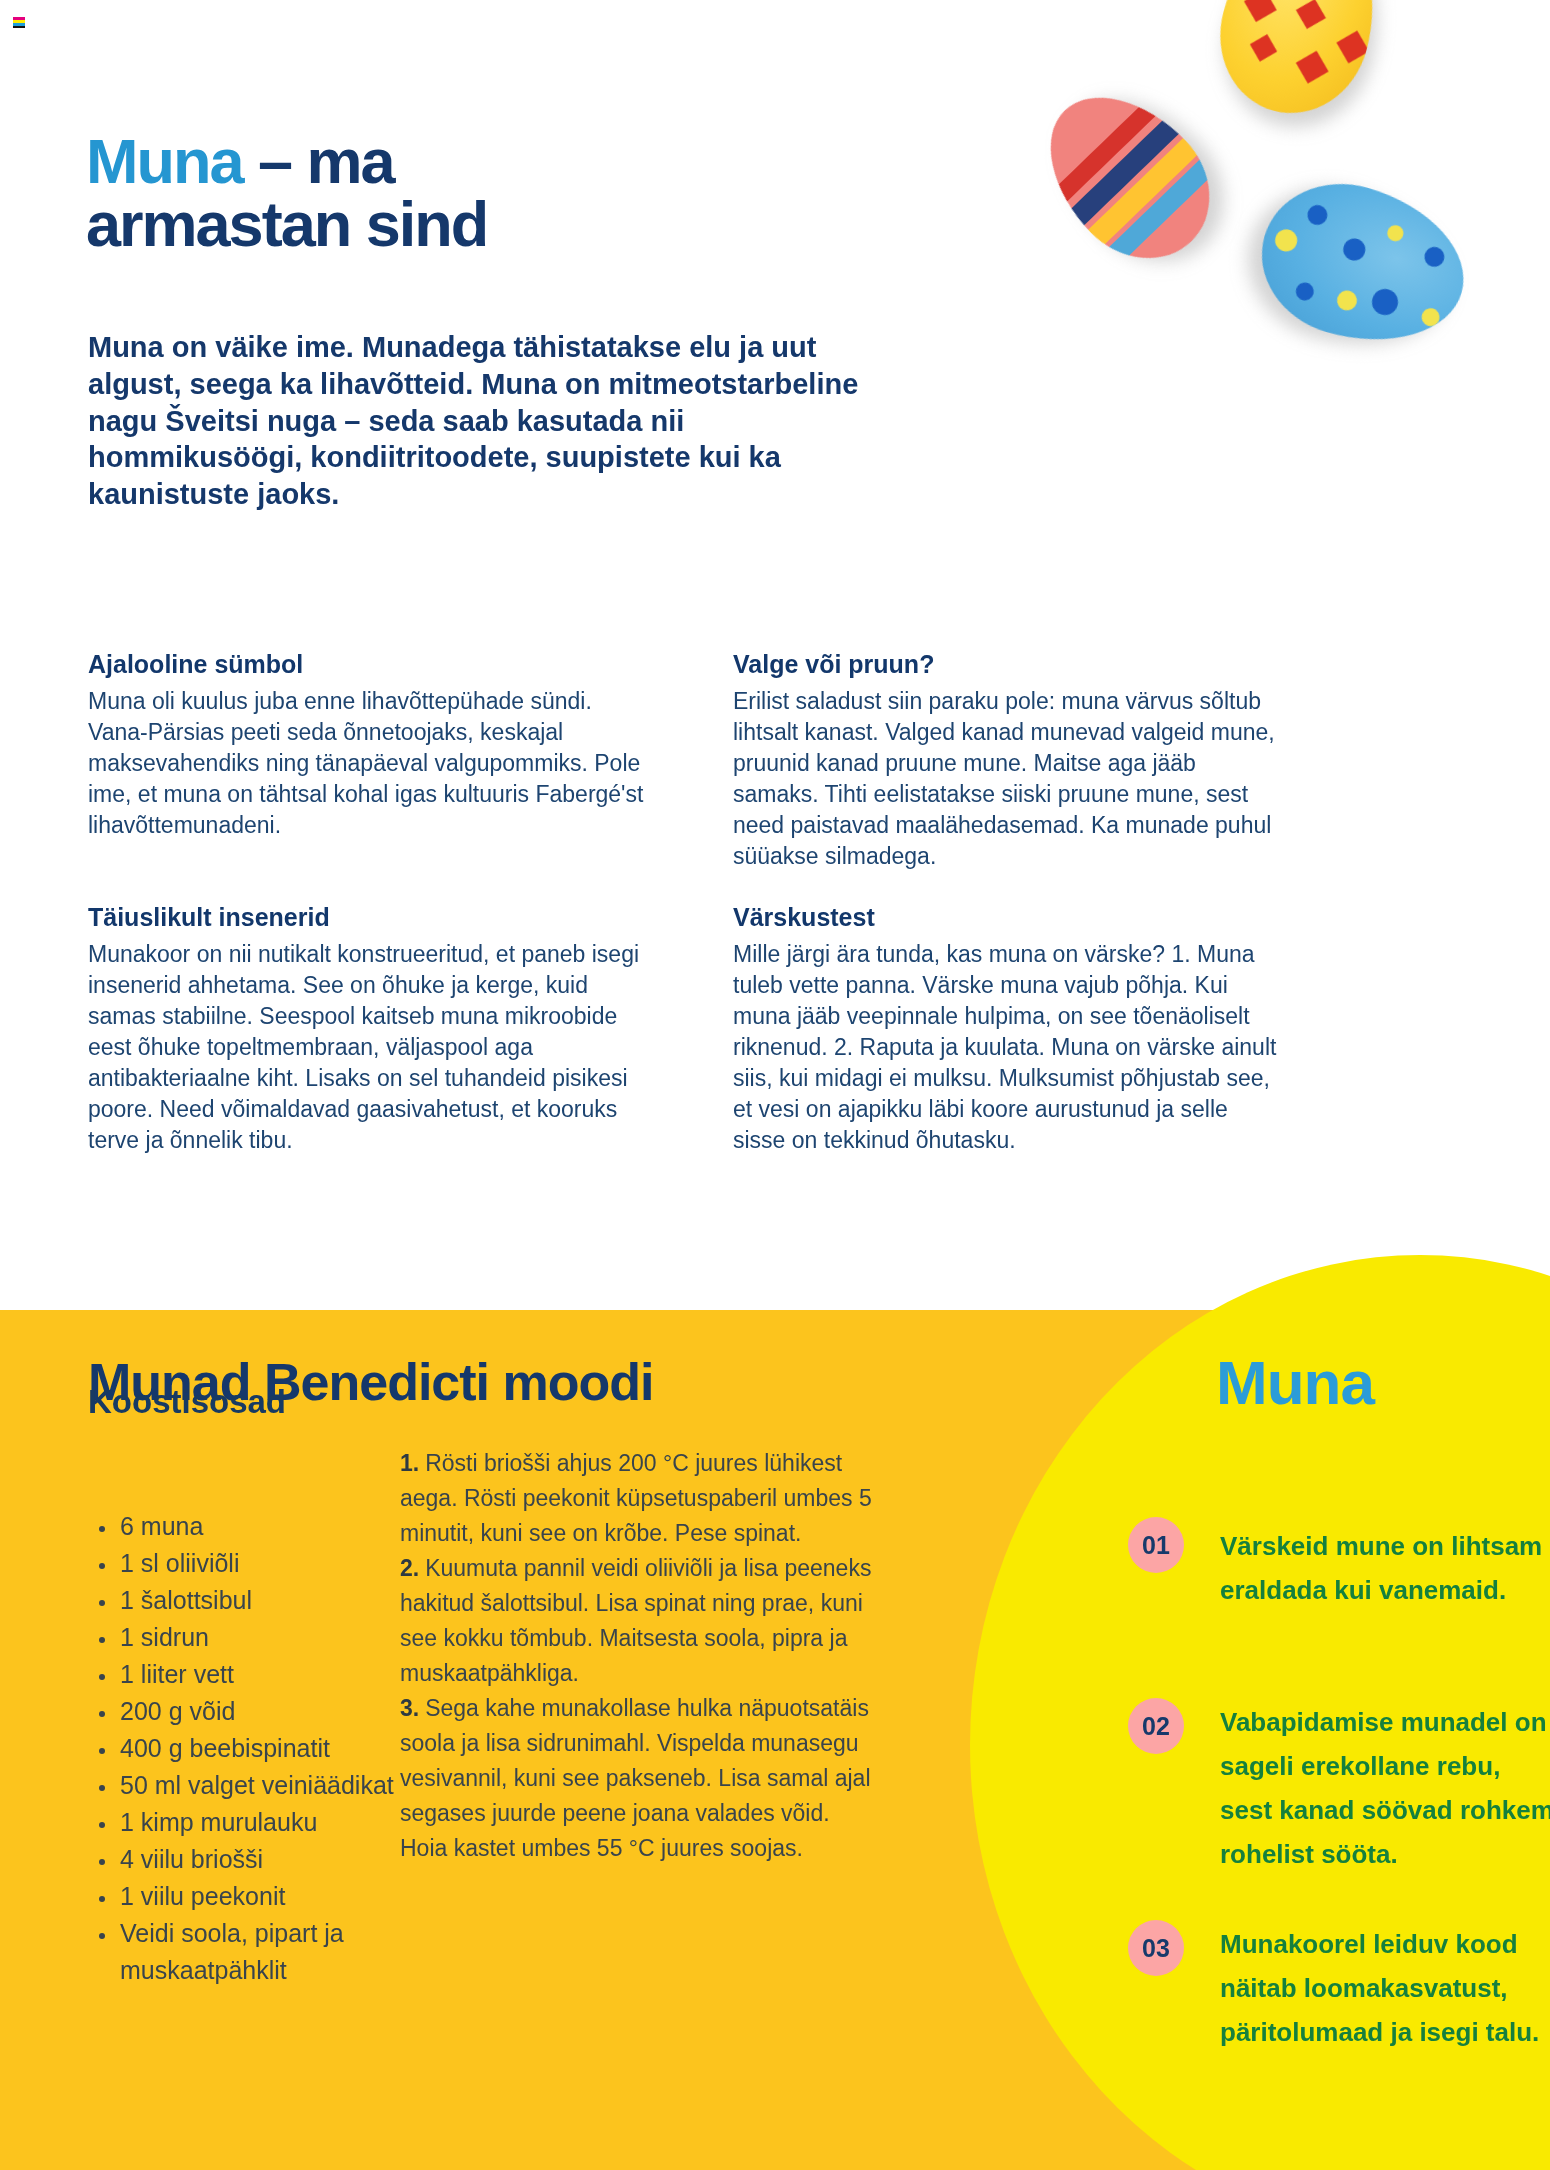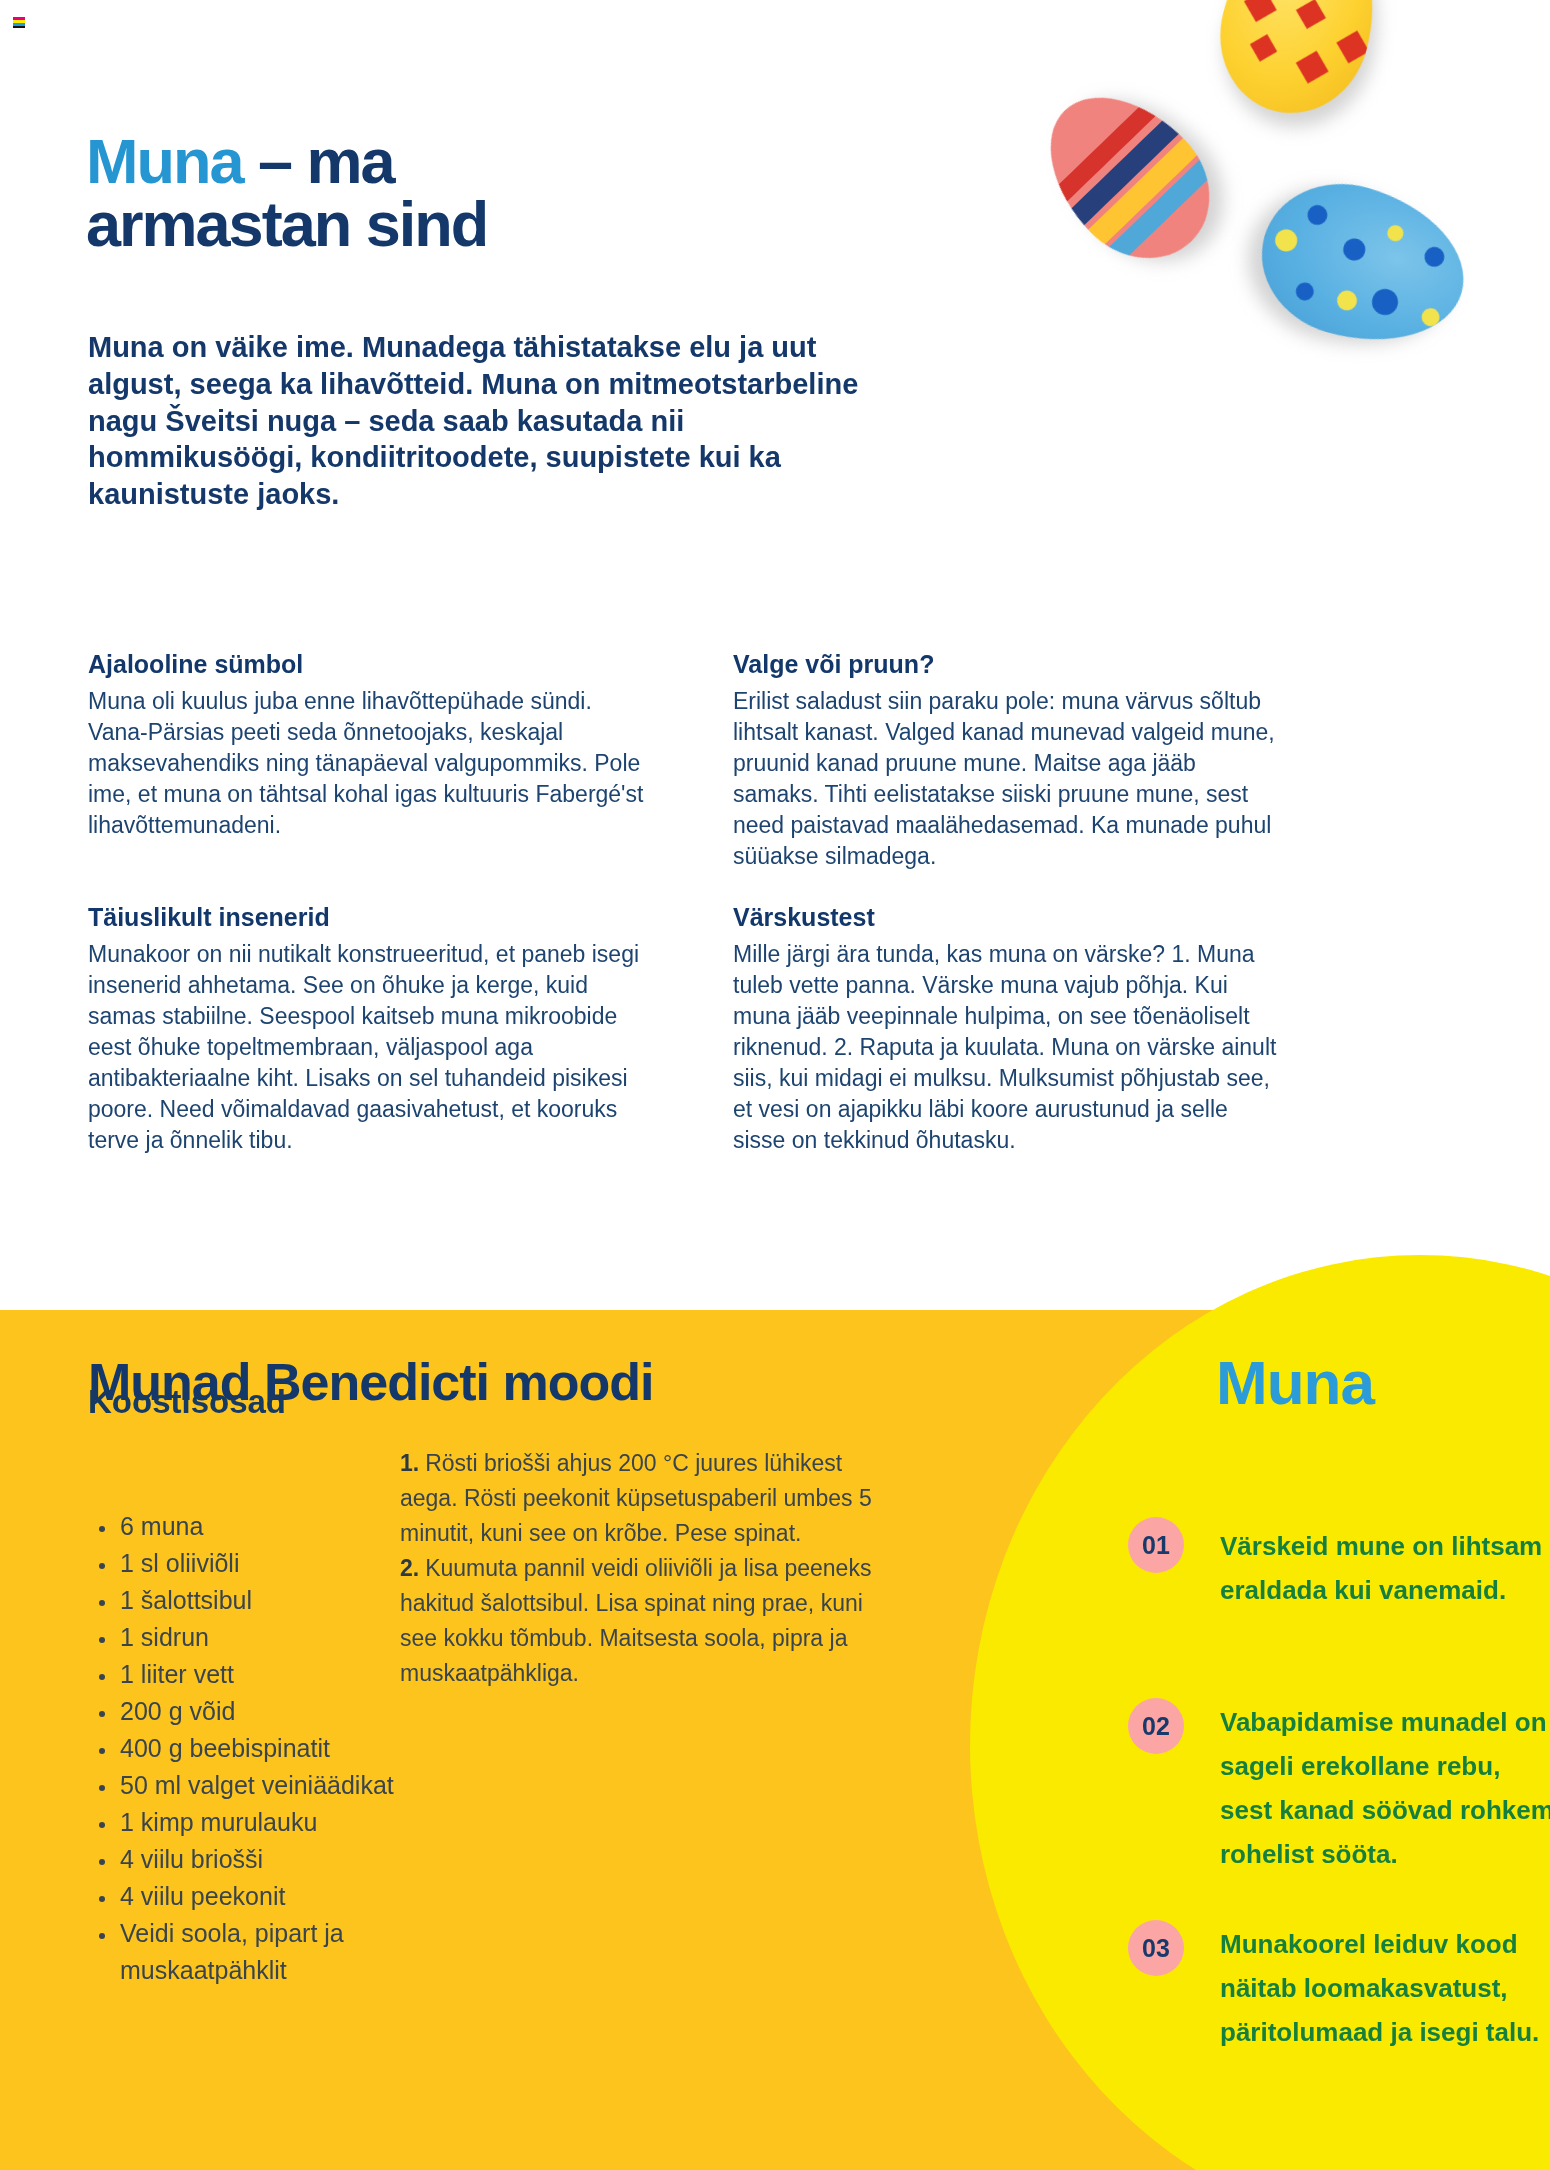--- a/index.html
+++ b/index.html
@@ -181,27 +181,28 @@
     <li>6 muna</li>
     <li>1 sl oliiviõli</li>
     <li>1 šalottsibul</li>
     <li>1 sidrun</li>
     <li>1 liiter vett</li>
     <li>200 g võid</li>
     <li>400 g beebispinatit</li>
     <li>50 ml valget veiniäädikat</li>
     <li>1 kimp murulauku</li>
     <li>4 viilu briošši</li>
-    <li>4 viilu peekonit</li>
+    <li>1 viilu peekonit</li>
     <li>Veidi soola, pipart ja muskaatpähklit</li>
   </ul>
 
   <div id="steps">
     <p><b>1.</b><span>Rösti briošši ahjus 200 °C juures lühikest aega. Rösti peekonit küpsetuspaberil umbes 5 minutit, kuni see on krõbe. Pese spinat.</span></p>
     <p><b>2.</b><span>Kuumuta pannil veidi oliiviõli ja lisa peeneks hakitud šalottsibul. Lisa spinat ning prae, kuni see kokku tõmbub. Maitsesta soola, pipra ja muskaatpähkliga.</span></p>
+    <p><b>3.</b><span>Sega kahe munakollase hulka näpuotsatäis soola ja lisa sidrunimahl. Vispelda munasegu vesivannil, kuni see pakseneb. Lisa samal ajal segases juurde peene joana valades võid. Hoia kastet umbes 55 °C juures soojas.</span></p>
   </div>
 
   <h2 class="facts-title">
     <span class="ft-1">Muna</span>
   </h2>
 
   <div class="fact-badge" id="fact-badge-0">01</div>
   <div class="fact-text" id="fact-text-0">Värskeid mune on lihtsam eraldada kui vanemaid.</div>
 
   <div class="fact-badge" id="fact-badge-1">02</div>

